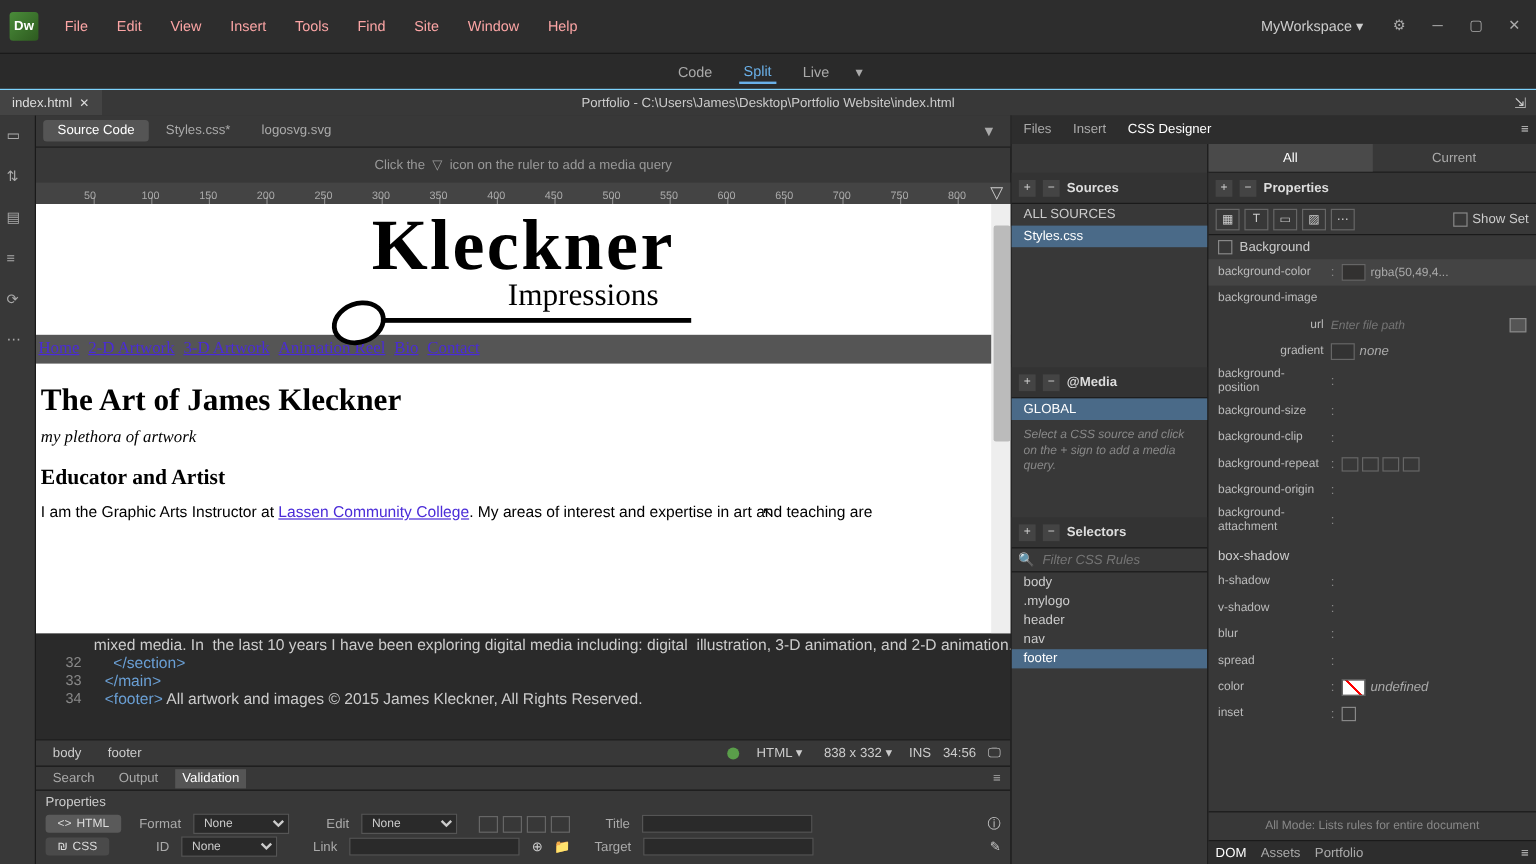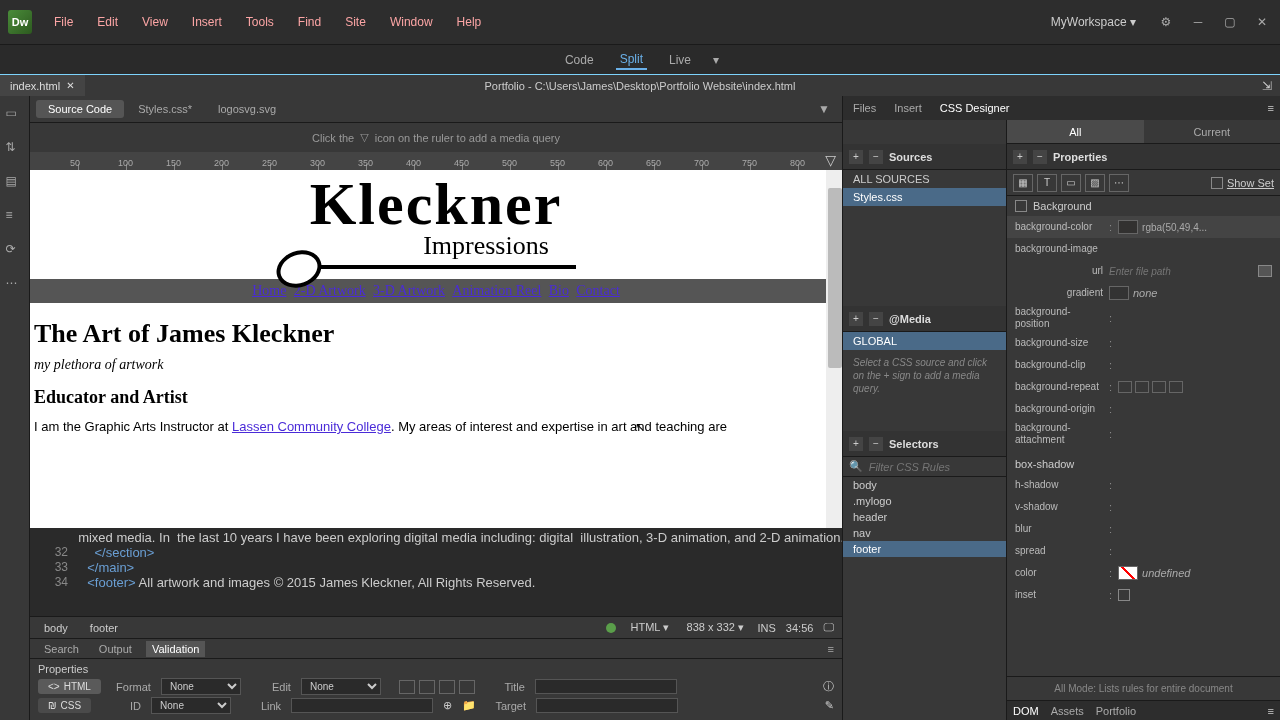--- a/index.html
+++ b/index.html
@@ -3,21 +3,21 @@
 <meta charset="utf-8">
 <style>
 * { margin: 0; padding: 0; box-sizing: border-box; font-family: "Segoe UI", Tahoma, sans-serif; }
 body { background: #2d2d2d; color: #ccc; font-size: 12px; overflow: hidden; width: 1280px; height: 720px; }
 
 
 .titlebar { height: 44px; background: #2d2d2d; display: flex; align-items: center; padding: 0 8px; }
 .app-icon { width: 24px; height: 24px; background: linear-gradient(135deg, #4a8c3a, #2d5a1f); border-radius: 3px; display: flex; align-items: center; justify-content: center; color: #fff; font-weight: bold; font-size: 11px; margin-right: 12px; }
 .menu-bar { display: flex; gap: 4px; }
 .menu-item { padding: 4px 10px; color: #fca5a5; cursor: pointer; }
-.titlebar-right { margin-left: auto; display: flex; align-items: center; gap: 12px; }
+.titlebar-right { margin-left: auto; display: flex; align-items: flex-start; gap: 12px; }
 .workspace-selector { color: #ccc; padding: 4px 8px; cursor: pointer; }
 .gear-icon, .win-btn { width: 20px; height: 20px; color: #aaa; cursor: pointer; display: flex; align-items: center; justify-content: center; }
 
 
 .view-switcher { height: 30px; background: #2a2a2a; display: flex; align-items: center; justify-content: center; gap: 18px; border-top: 1px solid #1a1a1a; }
 .view-btn { color: #aaa; cursor: pointer; padding: 2px 4px; }
 .view-btn.active { color: #6ab0e8; border-bottom: 2px solid #6ab0e8; }
 .dropdown-arrow { color: #aaa; cursor: pointer; }
 
 
@@ -50,21 +50,21 @@
 .ruler-marker { position: absolute; right: 6px; top: 0; color: #ccc; font-size: 14px; }
 
 
 .live-preview { flex: 1; background: #fff; overflow: hidden; position: relative; color: #000; }
 .preview-content { padding: 0; font-family: Georgia, serif; }
 .logo-area { text-align: center; padding: 0 0 4px; }
 .logo-text1 { font-size: 60px; font-weight: bold; font-family: Georgia, serif; letter-spacing: 2px; }
 .logo-text2 { font-size: 26px; font-family: Georgia, serif; margin-left: 100px; margin-top: -8px; }
 .logo-line { width: 280px; height: 4px; background: #000; margin: 4px auto 0; position: relative; }
 .logo-circle { position: absolute; left: -20px; top: -14px; width: 46px; height: 36px; border: 4px solid #000; border-radius: 50% 50% 50% 50%; background: #fff; transform: rotate(-20deg); }
-.nav-bar { background: #555; padding: 4px 0; text-align: center; margin-top: 6px; }
+.nav-bar { background: #555; padding: 4px 0; text-align: left; margin-top: 6px; }
 .nav-bar a { color: #4a2bd8; text-decoration: underline; font-family: Georgia, serif; font-size: 14px; margin: 0 2px; }
 .preview-h1 { font-size: 26px; font-weight: bold; font-family: Georgia, serif; margin: 16px 0 8px 4px; }
 .preview-sub { font-style: italic; font-family: Georgia, serif; margin: 6px 0 14px 4px; font-size: 14px; }
 .preview-h2 { font-size: 18px; font-weight: bold; font-family: Georgia, serif; margin: 8px 0 10px 4px; }
 .preview-p { font-family: Georgia, serif; font-size: 13px; margin: 0 4px; line-height: 1.4; }
 .preview-p a { color: #4a2bd8; text-decoration: underline; }
 .preview-scrollbar { position: absolute; right: 0; top: 0; width: 16px; height: 100%; background: #eee; }
 .preview-scrollbar-thumb { position: absolute; right: 0; top: 18px; width: 14px; height: 180px; background: #bbb; border-radius: 2px; }
 .cursor-indicator { position: absolute; left: 605px; top: 250px; width: 12px; height: 16px; pointer-events: none; }
 
@@ -126,21 +126,21 @@
 
 .selector-search { padding: 3px 6px; display: flex; align-items: center; gap: 6px; border-bottom: 1px solid #1a1a1a; }
 .selector-search input { flex: 1; background: transparent; border: none; color: #aaa; font-style: italic; font-size: 11px; outline: none; }
 .selector-list { flex: 1; overflow: auto; }
 .selector-item { padding: 2px 10px; color: #ccc; cursor: pointer; }
 .selector-item.active { background: #4a6a88; color: #fff; }
 
 
 .prop-icons-row { height: 26px; display: flex; align-items: center; padding: 0 6px; gap: 4px; border-bottom: 1px solid #1a1a1a; }
 .prop-icon { width: 20px; height: 18px; border: 1px solid #666; cursor: pointer; display: flex; align-items: center; justify-content: center; font-size: 10px; }
-.prop-showset { margin-left: auto; display: flex; align-items: flex-end; gap: 4px; text-decoration: underline; }
+.prop-showset { margin-left: auto; display: flex; align-items: flex-end; gap: 4px; }
 .prop-checkbox { width: 12px; height: 12px; border: 1px solid #888; }
 
 .prop-group-title { padding: 4px 8px; color: #ccc; display: flex; align-items: center; gap: 6px; }
 .prop-row { display: flex; align-items: center; padding: 2px 8px; min-height: 22px; gap: 6px; }
 .prop-key { width: 88px; color: #bbb; font-size: 10px; line-height: 1.2; }
 .prop-sep { color: #888; }
 .prop-val { flex: 1; display: flex; align-items: center; gap: 4px; }
 .prop-val input { background: transparent; border: none; color: #aaa; font-style: italic; font-size: 10px; width: 100%; outline: none; }
 .color-swatch { width: 20px; height: 14px; border: 1px solid #666; background: #323130; }
 .color-swatch.undef { background: linear-gradient(45deg, #fff 45%, #f00 45%, #f00 55%, #fff 55%); }

